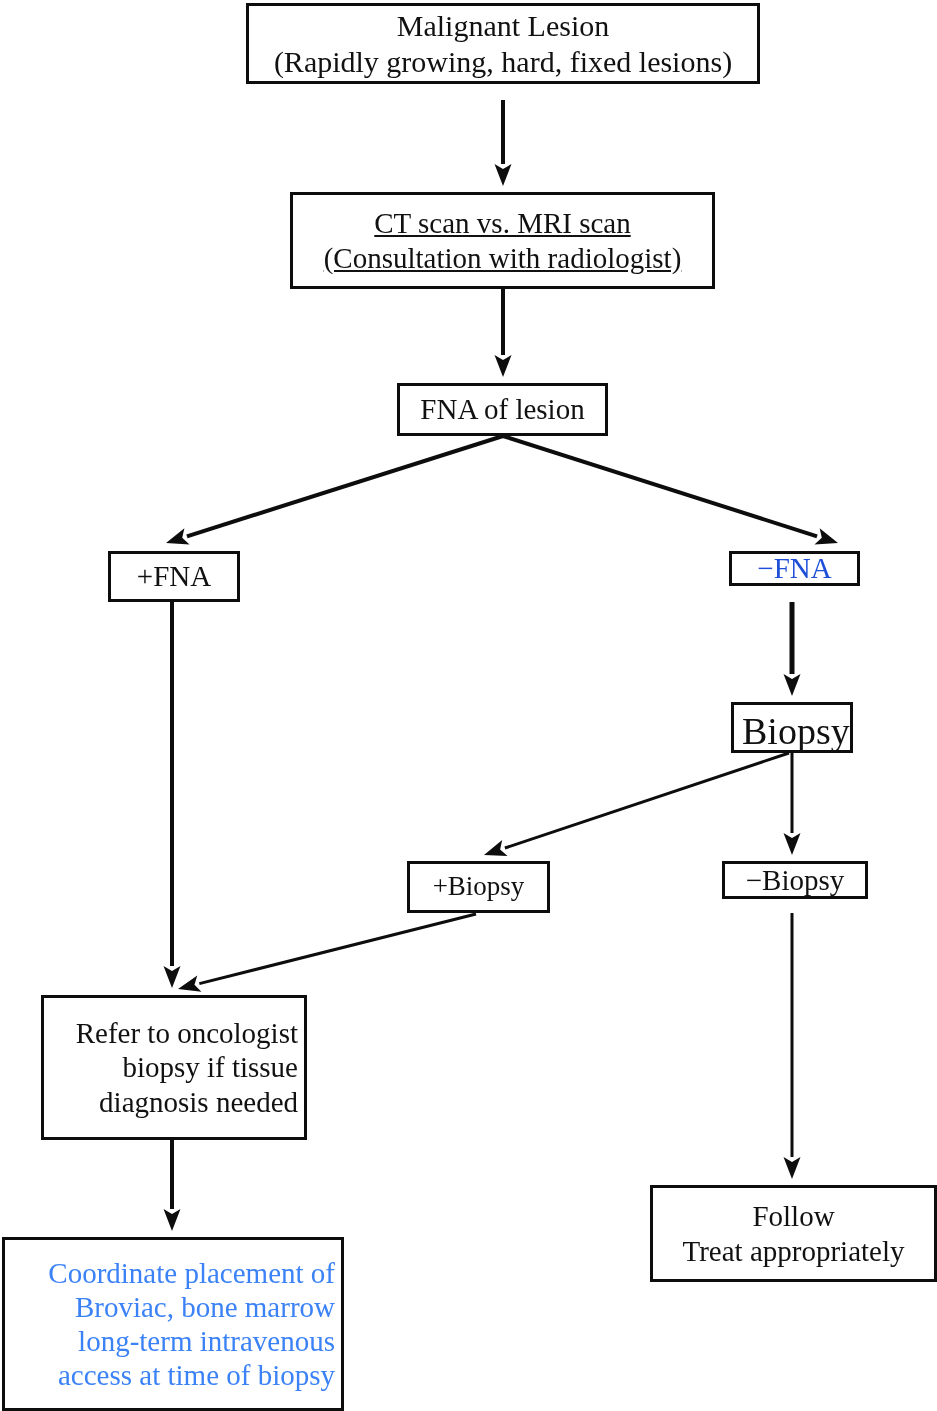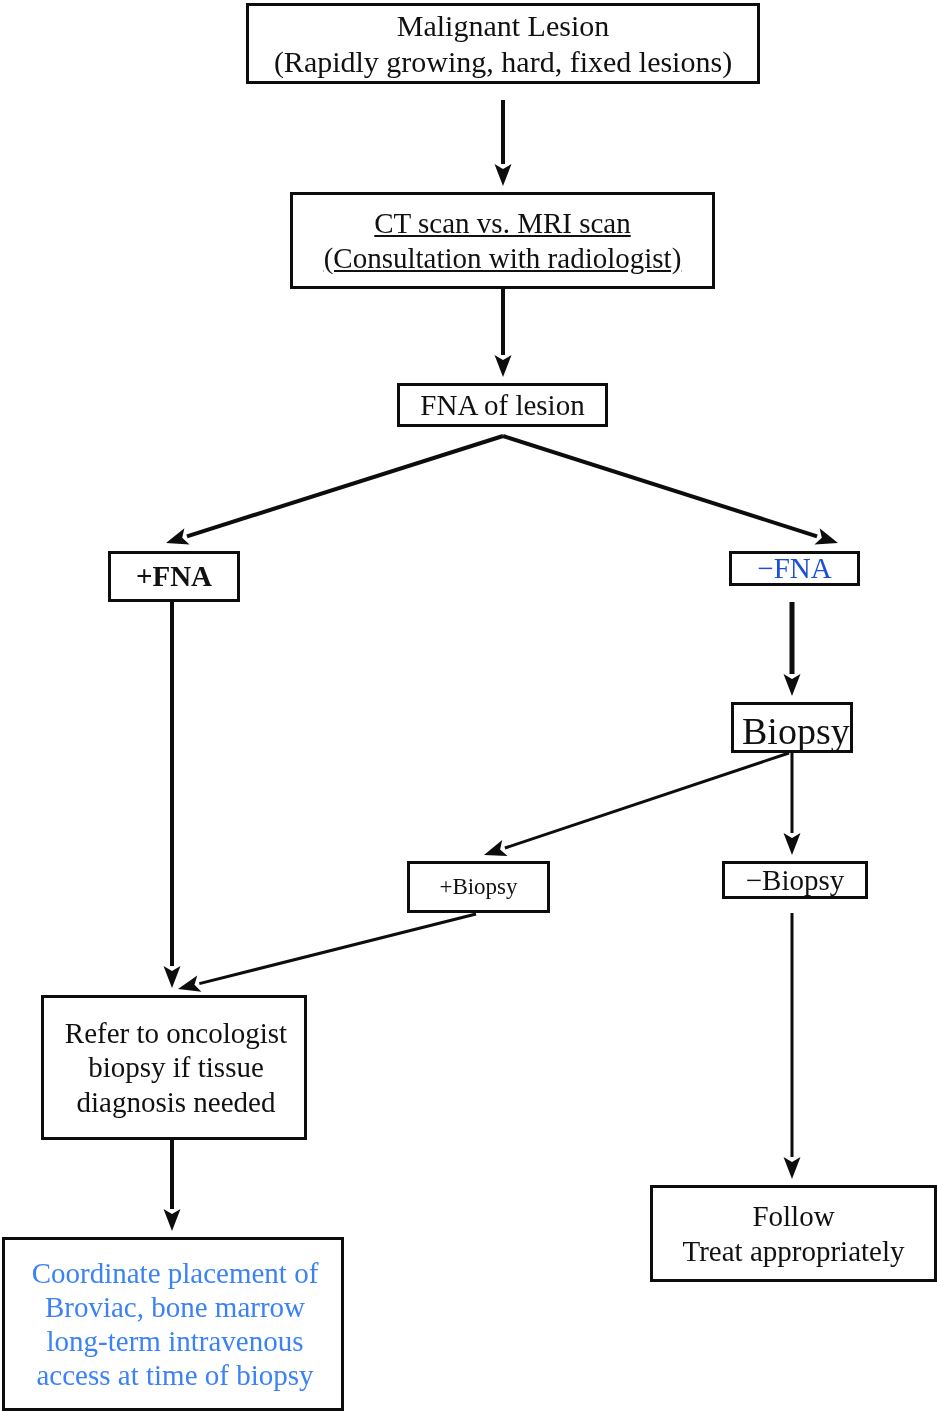--- a/index.html
+++ b/index.html
@@ -39,21 +39,21 @@
     justify-content: center;
     color: #111111;
   }
   .node-text {
     display: block;
     white-space: pre-line;
     line-height: 1.18;
     padding: 0 8px;
   }
   .align-center .node-text { text-align: center; }
-  .align-left .node-text { text-align: center; padding-left: 10px; padding-right: 6px; }
+  .align-left .node-text { text-align: right; padding-left: 10px; padding-right: 6px; }
 </style>
 </head>
 <body>
 
 <div id="chart-root">
 
   <svg id="edge-layer" viewBox="0 0 937 1411" width="937" height="1411" xmlns="http://www.w3.org/2000/svg">
       <g>
         <polyline points="503,100 503,164" fill="none" stroke="#0d0d0d" stroke-width="4" stroke-linecap="butt"></polyline>
         <polygon points="503,186 494.5,164 503,169 511.5,164" fill="#0d0d0d"></polygon>
@@ -102,34 +102,34 @@
 
   <div id="node-layer">
       <div class="node align-center" style="left: 246px; top: 3px; width: 514px; height: 81px; border-color: rgb(13, 13, 13); color: rgb(17, 17, 17);">
         <span class="node-text" style="font-size: 30px;">Malignant Lesion
 (Rapidly growing, hard, fixed lesions)</span>
       </div>
       <div class="node align-center" style="left: 290px; top: 192px; width: 425px; height: 97px; border-color: rgb(13, 13, 13); color: rgb(17, 17, 17);">
         <span class="node-text" style="font-size: 29px; text-decoration: underline;">CT scan vs. MRI scan
 (Consultation with radiologist)</span>
       </div>
-      <div class="node align-center" style="left: 397px; top: 383px; width: 211px; height: 44px; border-color: rgb(13, 13, 13); color: rgb(17, 17, 17);">
+      <div class="node align-center" style="left: 397px; top: 383px; width: 211px; height: 53px; border-color: rgb(13, 13, 13); color: rgb(17, 17, 17);">
         <span class="node-text" style="font-size: 29px;">FNA of lesion</span>
       </div>
       <div class="node align-center" style="left: 108px; top: 551px; width: 132px; height: 51px; border-color: rgb(13, 13, 13); color: rgb(17, 17, 17);">
-        <span class="node-text" style="font-size: 29px; font-weight: bold;">+FNA</span>
+        <span class="node-text" style="font-size: 29px;">+FNA</span>
       </div>
       <div class="node align-center" style="left: 729px; top: 551px; width: 131px; height: 35px; border-color: rgb(13, 13, 13); color: #1d4ed8;">
         <span class="node-text" style="font-size: 29px;">−FNA</span>
       </div>
       <div class="node align-center" style="left: 731px; top: 702px; width: 122px; height: 51px; border-color: rgb(13, 13, 13); color: rgb(17, 17, 17);">
         <span class="node-text" style="font-size: 38px; margin-top: 7px;">Biopsy</span>
       </div>
       <div class="node align-center" style="left: 407px; top: 861px; width: 143px; height: 52px; border-color: rgb(13, 13, 13); color: rgb(17, 17, 17);">
-        <span class="node-text" style="font-size: 23px;">+Biopsy</span>
+        <span class="node-text" style="font-size: 27px;">+Biopsy</span>
       </div>
       <div class="node align-center" style="left: 722px; top: 861px; width: 146px; height: 38px; border-color: rgb(13, 13, 13); color: rgb(17, 17, 17);">
         <span class="node-text" style="font-size: 29px;">−Biopsy</span>
       </div>
       <div class="node align-left" style="left: 41px; top: 995px; width: 266px; height: 145px; border-color: rgb(13, 13, 13); color: rgb(17, 17, 17);">
         <span class="node-text" style="font-size: 29px;">Refer to oncologist
 biopsy if tissue
 diagnosis needed</span>
       </div>
       <div class="node align-left" style="left: 2px; top: 1237px; width: 342px; height: 174px; border-color: rgb(13, 13, 13); color: #3b82f6;">

